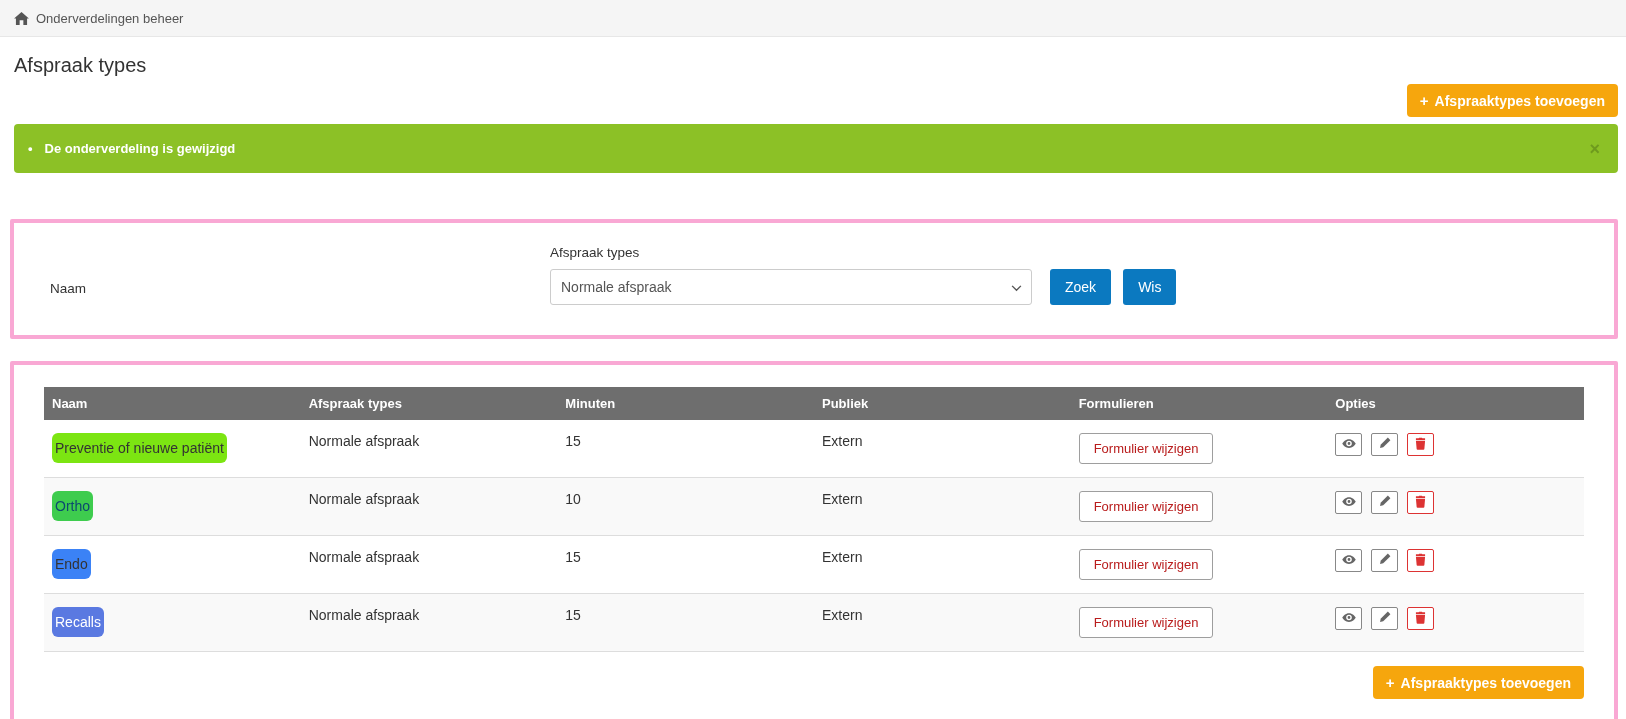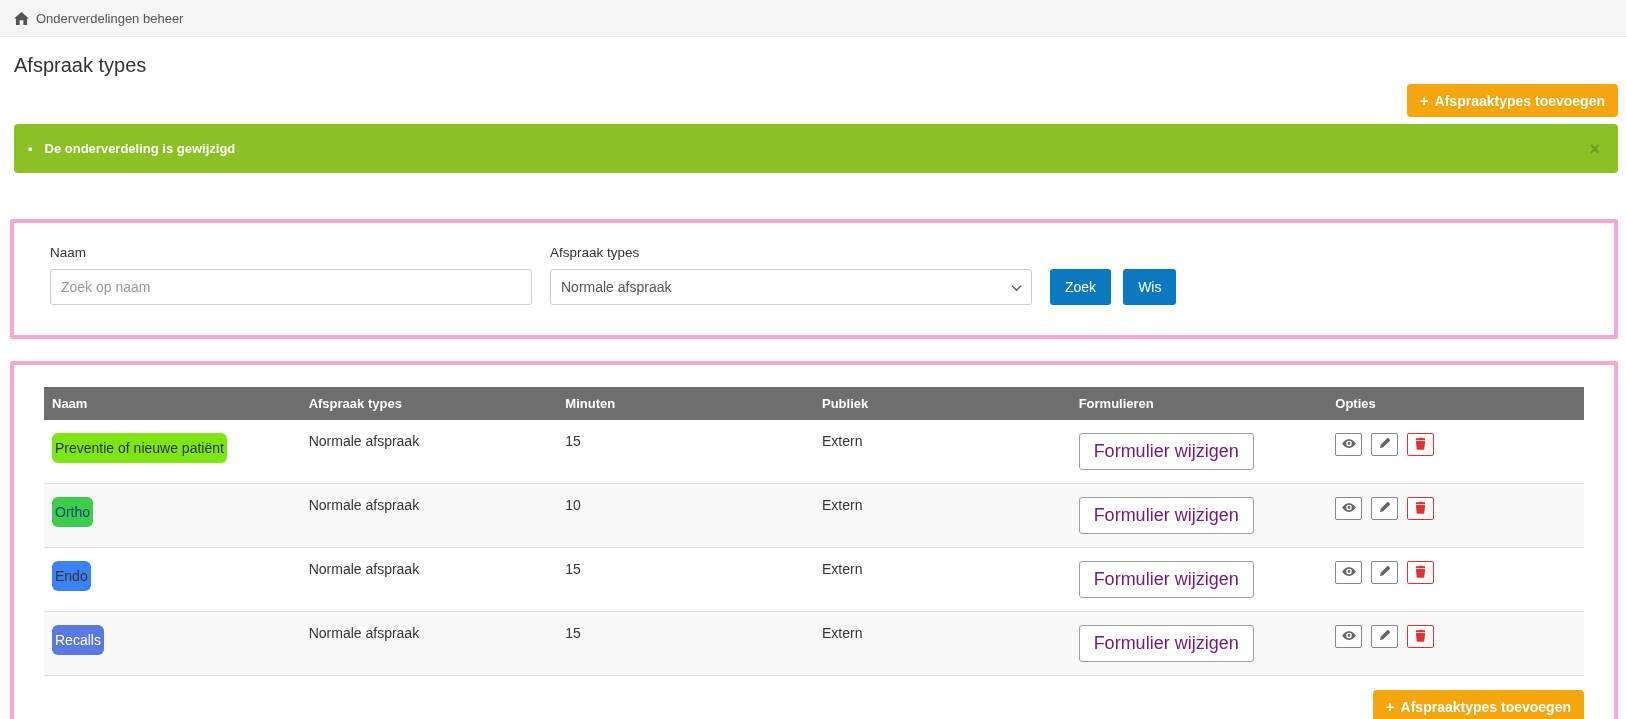--- a/index.html
+++ b/index.html
@@ -72,22 +72,22 @@
   }
   tbody td {
     padding:13px 8px; border-bottom:1px solid #ddd;
     vertical-align:top; font-size:14px; color:#333;
   }
   tbody tr:nth-child(even) td { background:#f9f9f9; }
   .name-badge {
     display:inline-block; padding:8px 3px; border-radius:6px; font-size:14px; line-height:1;
   }
   .btn-form {
-    background:#fff; border:1px solid #9e9e9e; border-radius:3px; color:#701a75;
-    font-family:inherit; font-size:18px; padding:7px 14px; cursor:pointer;
+    background:#fff; border:1px solid #9e9e9e; border-radius:3px; color:#b91c1c;
+    font-family:inherit; font-size:13px; padding:7px 14px; cursor:pointer;
   }
   .opt-btn {
     display:inline-flex; align-items:center; justify-content:center;
     width:27px; height:23px; border:1px solid #888; border-radius:2px;
     background:#fff; margin-right:5px; cursor:pointer; vertical-align:middle; padding:0;
   }
   .opt-btn.danger { border-color:var(--danger-red,#dd3333); }
   .bottom-actions { display:flex; justify-content:flex-end; margin-top:14px; }
 </style>
 </head>
@@ -114,21 +114,20 @@
 <div class="alert">
   <span class="bullet">•</span>
   <span>De onderverdeling is gewijzigd</span>
   <span class="alert-close">×</span>
 </div>
 
 <div class="panel search-panel">
   <div class="search-form">
     <div class="form-group">
       <label>Naam</label>
-      <input class="text-input" type="text" placeholder="Zoek op naam" style="">
     </div>
     <div class="form-group">
       <label>Afspraak types</label>
       <div class="select-wrap">
         <select>
           <option>Normale afspraak</option>
         </select>
         <span class="chev">
           <svg width="11" height="7" viewBox="0 0 12 8">
               <path d="M1 1l5 5 5-5" stroke="#555" stroke-width="1.6" fill="none"></path>

